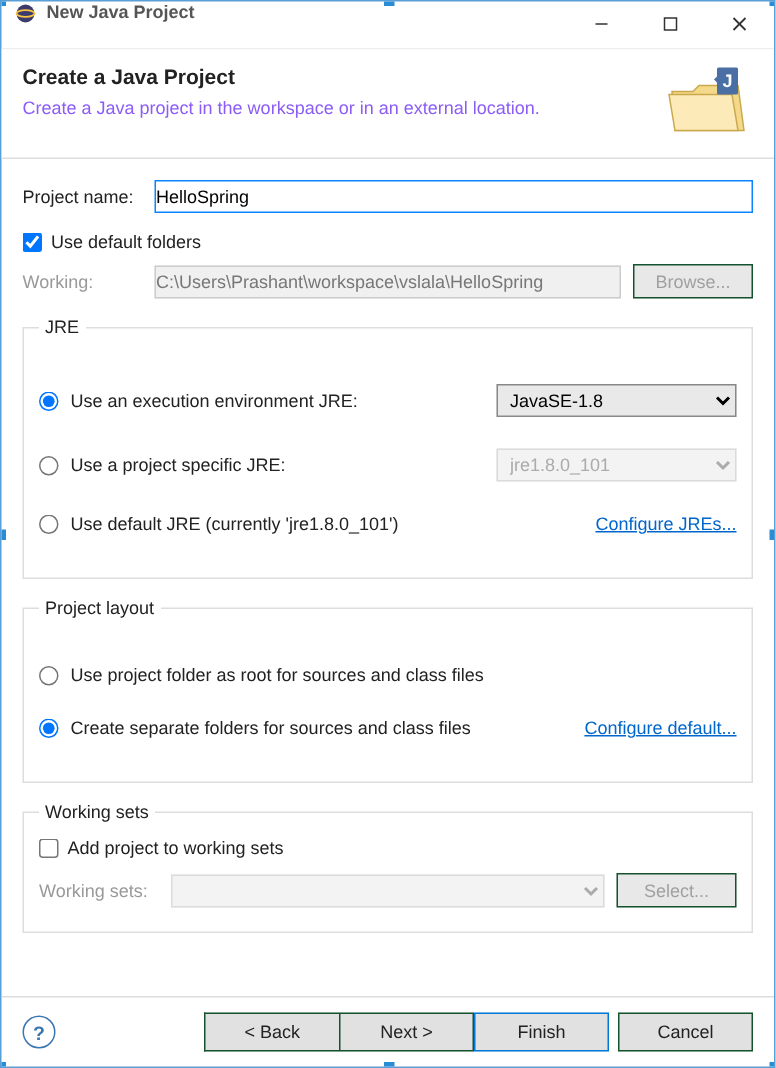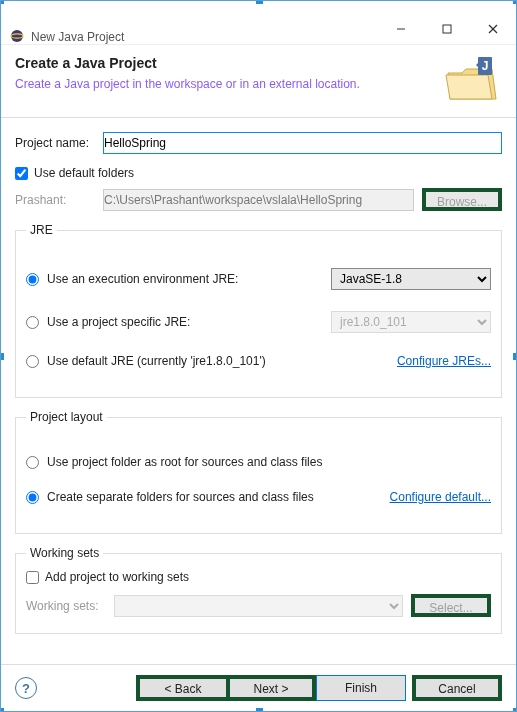--- a/index.html
+++ b/index.html
@@ -1,35 +1,35 @@
 <!DOCTYPE html>
 <html><head>
 <meta charset="utf-8">
 <style>
 * { box-sizing: border-box; margin: 0; padding: 0; font-family: "Segoe UI", Tahoma, sans-serif; font-size: 12px; }
 body { background: #fff; width: 517px; height: 712px; border: 1px solid #5a9ed6; display: flex; flex-direction: column; position: relative; }
-.titlebar { height: 44px; display: flex; align-items: flex-end; padding: 0 0 0 8px; border-bottom: 1px solid #eee; }
+.titlebar { height: 32px; display: flex; align-items: flex-start; padding: 0 0 0 8px; border-bottom: 1px solid #eee; font-weight: bold; }
 .titlebar .icon { width: 16px; height: 16px; margin-right: 6px; }
 .titlebar .title { flex: 1; color: #555; }
 .titlebar .winbtn { width: 46px; height: 30px; display: flex; align-items: center; justify-content: center; color: #333; }
 .header { background: #fff; padding: 10px 14px 12px; display: flex; align-items: flex-start; border-bottom: 1px solid #ddd; }
 .header .textcol { flex: 1; }
 .header h1 { font-size: 14px; font-weight: 600; color: #222; margin-bottom: 6px; }
 .header p { color: #8b5cf6; }
 .header .bigicon { width: 60px; height: 50px; }
 .content { flex: 1; padding: 14px 14px 4px 14px; overflow: hidden; }
 .row { display: flex; align-items: center; margin-bottom: 8px; }
 .row label { color: #222; }
 .lbl-col { width: 88px; }
 input[type=text] { border: 1px solid #888; padding: 3px 0; font-size: 12px; height: 22px; }
 input[type=text].focused { border: 1px solid #0a84ff; }
 input[type=text][disabled] { background: #f0f0f0; color: #777; border: 1px solid #ccc; }
 .checkbox { display: flex; align-items: center; gap: 6px; }
 .checkbox input { width: 13px; height: 13px; }
-.btn { border: 4px solid #14532d; background: #e1e1e1; padding: 3px 10px; height: 23px; min-width: 80px; color: #222; text-align: center; }
+.btn { border: 1px solid #14532d; background: #e1e1e1; padding: 3px 10px; height: 23px; min-width: 80px; color: #222; text-align: center; }
 .btn:disabled, .btn.disabled { color: #a0a0a0; background: #e8e8e8; }
 .btn.primary { border: 1px solid #0078d7; }
 fieldset { border: 1px solid #ddd; padding: 10px 10px 8px 10px; margin: 12px 0 6px; position: relative; }
 fieldset > legend { padding: 0 4px; color: #222; }
 .radio-row { display: flex; align-items: center; margin: 21px 0; gap: 8px; }
 .radio-row input[type=radio] { width: 13px; height: 13px; }
 .radio-row .rlabel { flex: 1; color: #222; }
 select { border: 1px solid #888; background: #e9e9e9; height: 22px; padding: 2px 4px; width: 160px; }
 select:disabled { color: #888; background: #eee; border-color: #ccc; }
 .link { color: #0066cc; text-decoration: underline; cursor: pointer; }
@@ -104,21 +104,21 @@
   </div>
 
   <div class="row" style="margin-top:12px">
     <label class="checkbox">
       <input type="checkbox" checked="" style="">
       <span>Use default folders</span>
     </label>
   </div>
 
   <div class="row">
-    <label class="lbl-col" style="color:#999">Prashant:</label>
+    <label class="lbl-col" style="color:#999">Working:</label>
     <input type="text" disabled="" style="flex: 1 1 0%;" value="C:\Users\Prashant\workspace\vslala\HelloSpring">
     <button class="btn disabled" disabled="" style="margin-left:8px">Browse...</button>
   </div>
 
   <fieldset>
     <legend>JRE</legend>
     <div class="radio-row">
       <input type="radio" name="jre" checked="" style="">
       <span class="rlabel">Use an execution environment JRE:</span>
       <select>

